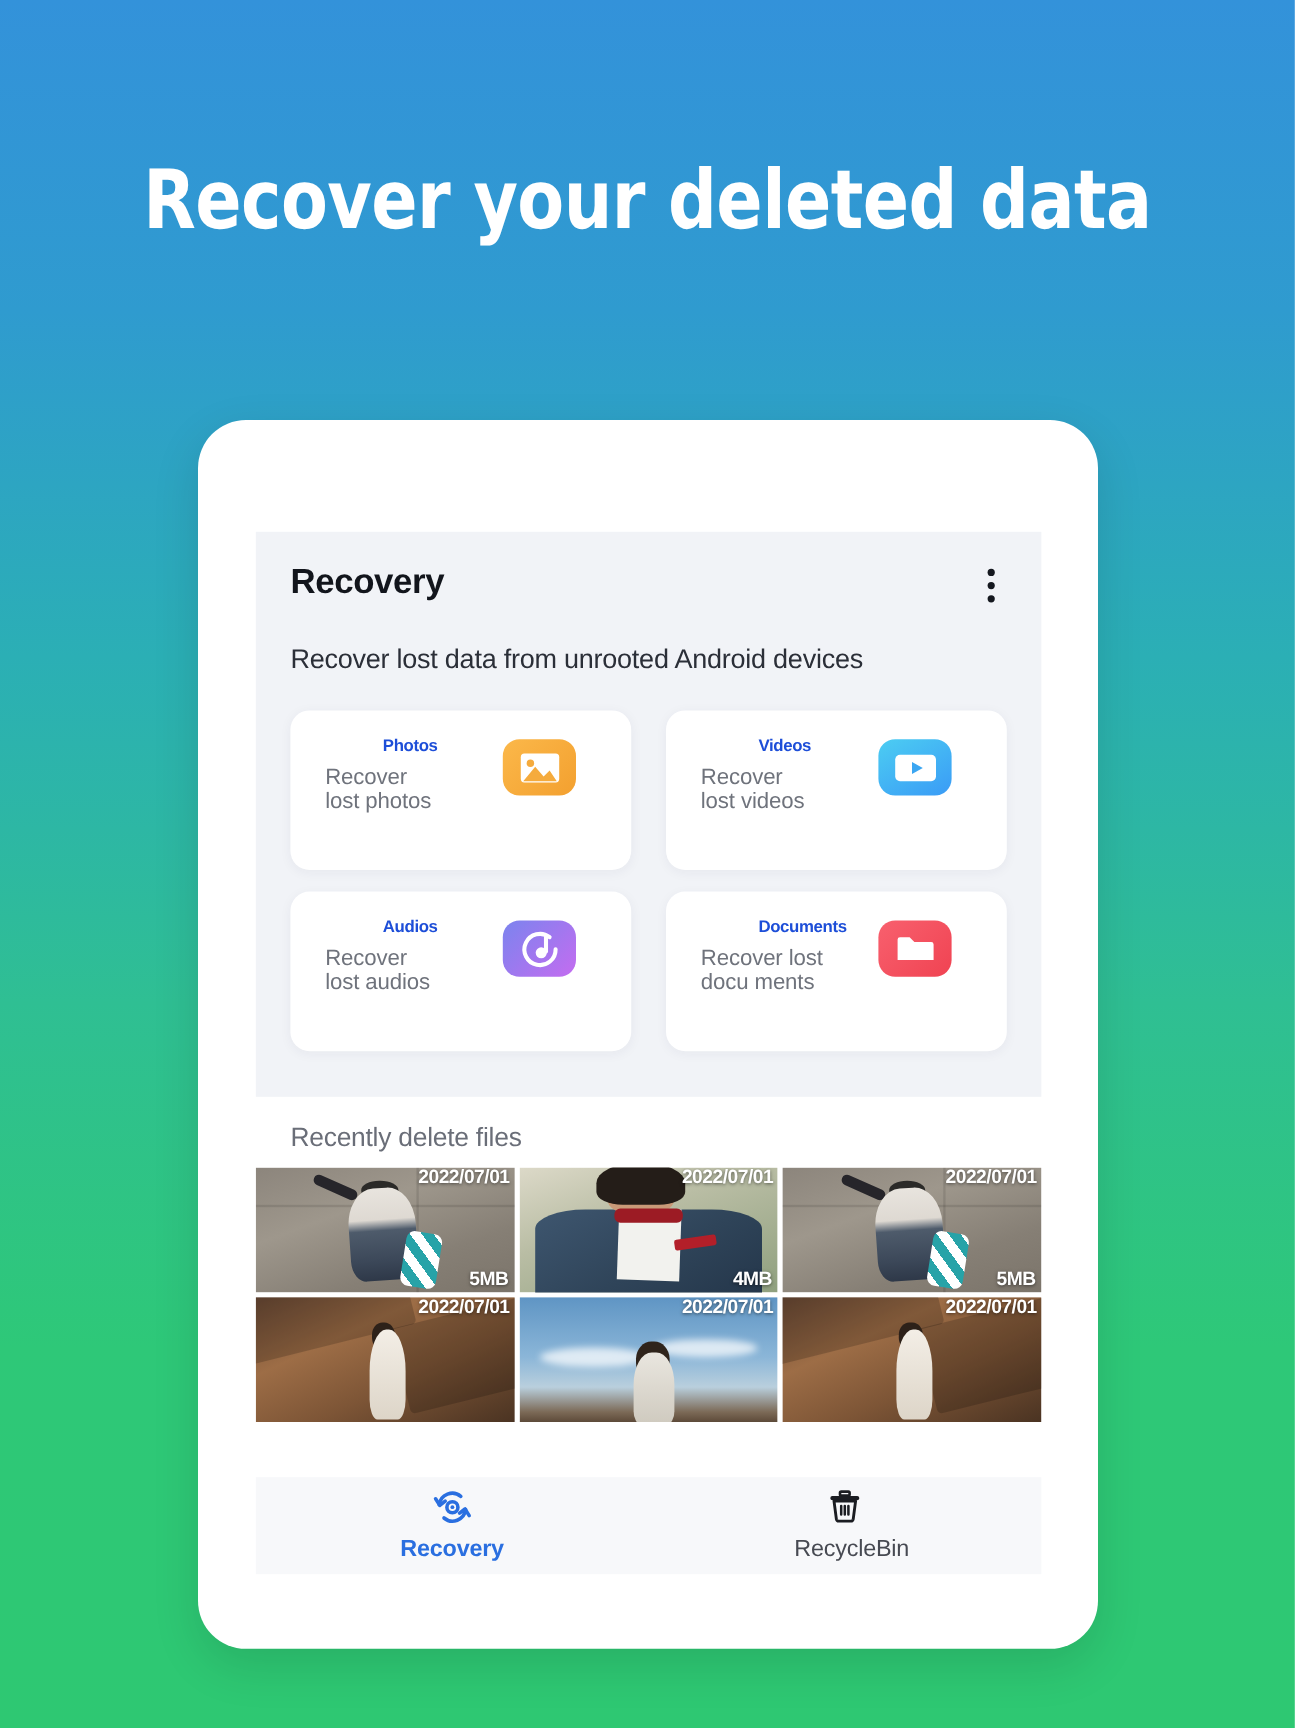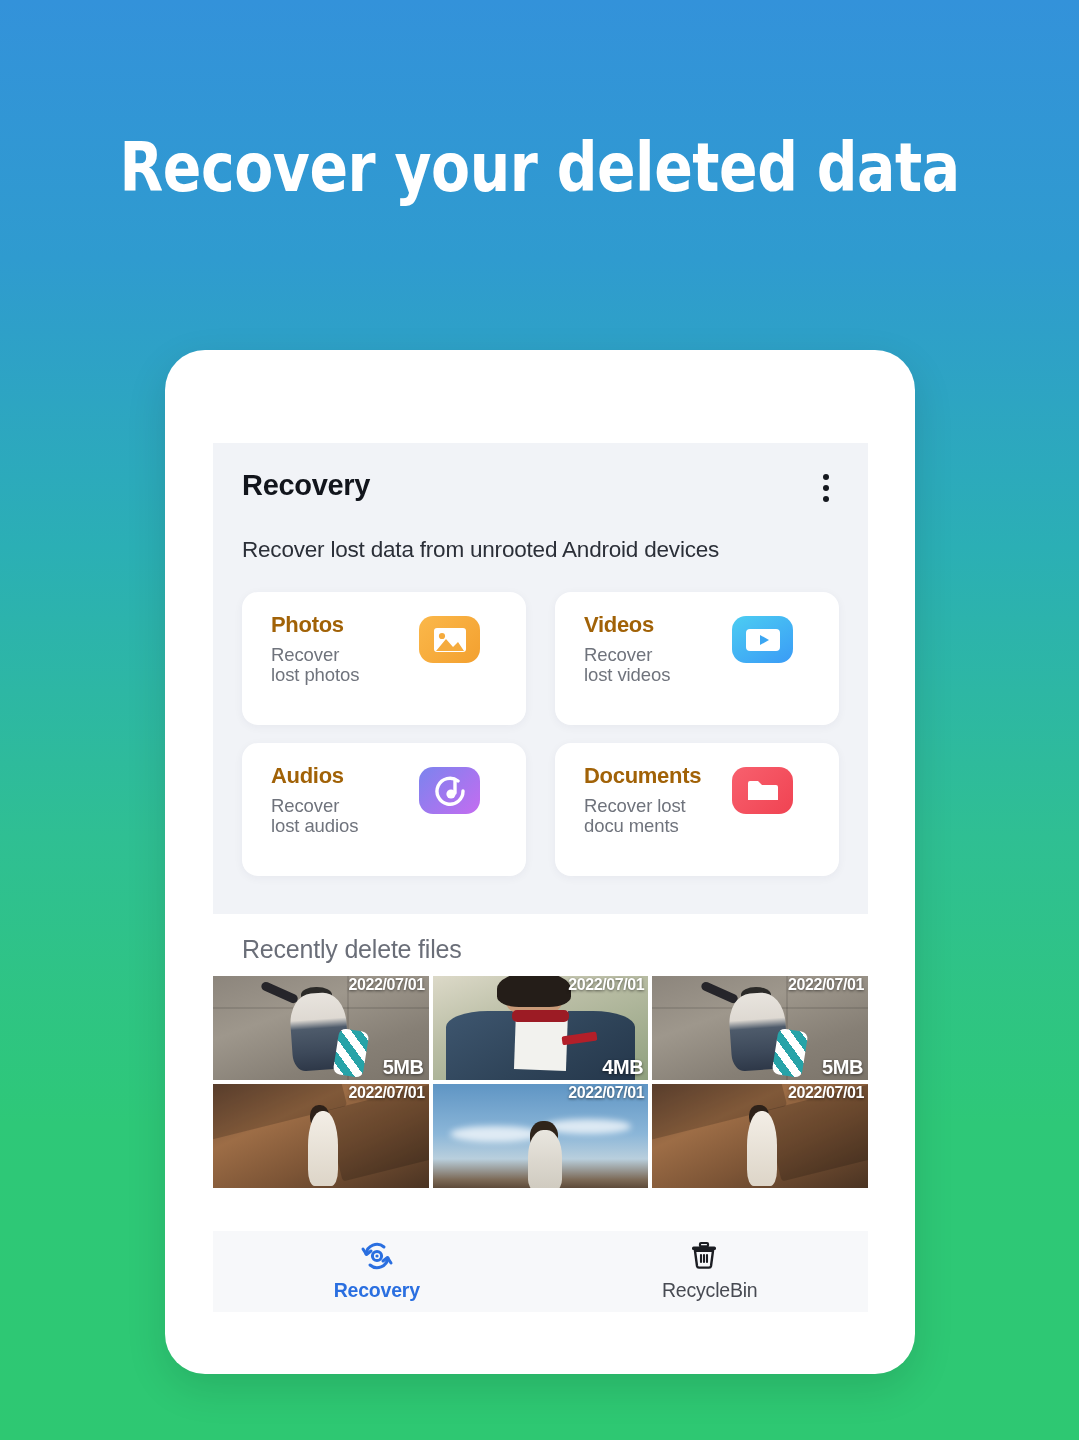--- a/index.html
+++ b/index.html
@@ -122,25 +122,26 @@
     background: #ffffff;
     border-radius: 16px;
     height: 133px;
     padding: 22px 18px 0 29px;
     box-shadow: 0 2px 10px rgba(30,40,70,0.05);
     cursor: pointer;
     overflow: hidden;
   }
 
   .tile-title {
-    font-size: 22px;
+    font-size: 14px;
     font-weight: bold;
-    color: #a16207;
+    color: #1d4ed8;
     letter-spacing: -0.3px;
     line-height: 1;
+    margin-left: 48px;
   }
 
   .tile-desc {
     margin-top: 9px;
     font-size: 18.5px;
     line-height: 20px;
     color: #6f737c;
     width: 95px;
     letter-spacing: -0.1px;
   }
@@ -171,21 +172,21 @@
   .ic-videos   { background: linear-gradient(150deg,#4ccdf2,#3a9bf6); }
   .ic-videos::after   { background: #45b6f3; }
   .ic-audios   { background: linear-gradient(135deg,#7b84ee,#c46cf0); }
   .ic-audios::after   { background: #a878f0; }
   .ic-docs     { background: linear-gradient(135deg,#f8606e,#f04352); }
   .ic-docs::after     { background: #f4505e; }
 
   
   .recent-title {
     margin: 21px 0 0 29px;
-    font-size: 25px;
+    font-size: 22px;
     color: #6a6e78;
     letter-spacing: -0.2px;
   }
 
   .thumbs {
     margin-top: 12px;
     display: grid;
     grid-template-columns: repeat(3, 1fr);
     gap: 4px 4px;
     padding: 0 0 0 0;
@@ -207,21 +208,21 @@
     font-weight: bold;
     letter-spacing: -0.4px;
     text-shadow: 0 1px 3px rgba(0,0,0,0.55);
     z-index: 3;
   }
   .thumb .size {
     position: absolute;
     right: 5px;
     bottom: 1px;
     color: #ffffff;
-    font-size: 20px;
+    font-size: 16px;
     font-weight: bold;
     letter-spacing: -0.4px;
     text-shadow: 0 1px 3px rgba(0,0,0,0.55);
     z-index: 3;
   }
 
   
   .scene { position: absolute; inset: 0; }
 
   

